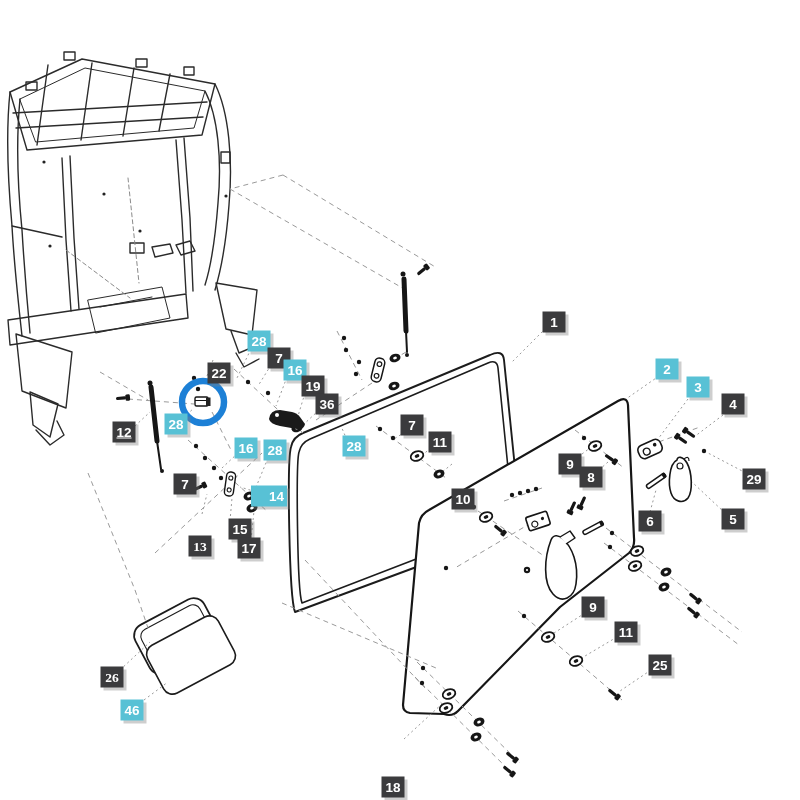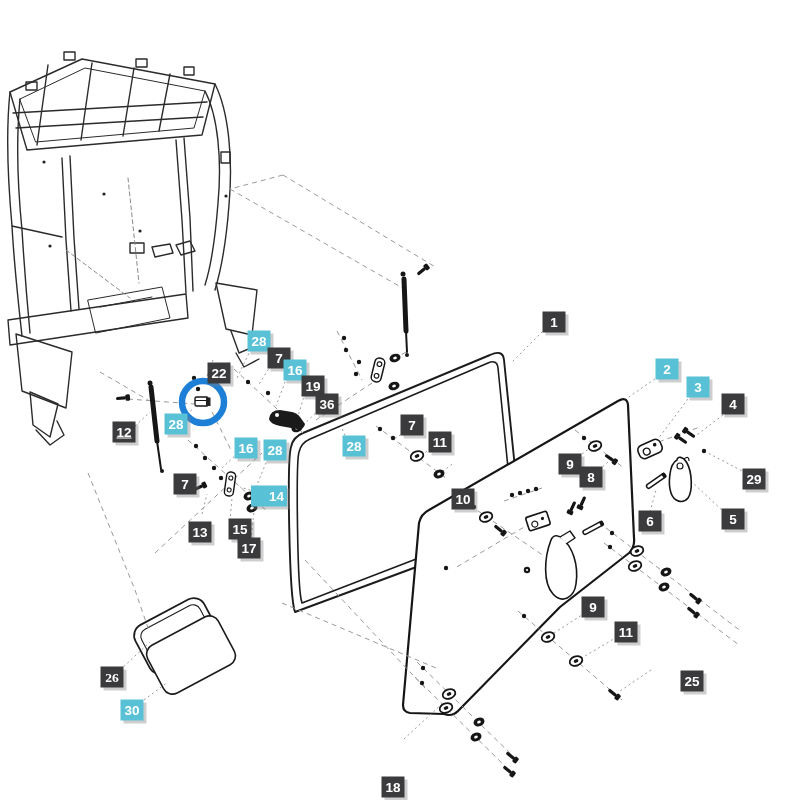--- a/index.html
+++ b/index.html
@@ -329,24 +329,24 @@
       <div class="callout dark" style="left: 279px; top: 358px;">7</div>
       <div class="callout cyan" style="left: 295px; top: 370px;">16</div>
       <div class="callout dark" style="left: 313px; top: 386px;">19</div>
       <div class="callout dark" style="left: 327px; top: 404px;">36</div>
       <div class="callout dark" style="left: 124px; top: 432px; text-decoration: underline;">12</div>
       <div class="callout cyan" style="left: 176px; top: 424px;">28</div>
       <div class="callout cyan" style="left: 246px; top: 448px;">16</div>
       <div class="callout cyan" style="left: 275px; top: 450px;">28</div>
       <div class="callout dark" style="left: 185px; top: 484px;">7</div>
       <div class="callout cyan" style="left: 269px; top: 496px; padding-left: 18px;">14</div>
-      <div class="callout dark" style="left: 200px; top: 532px;">13</div>
+      <div class="callout dark" style="left: 200px; top: 546px; font-family: Liberation Serif, serif;">13</div>
       <div class="callout dark" style="left: 240px; top: 529px; text-align: center;">15</div>
       <div class="callout dark" style="left: 249px; top: 548px;">17</div>
       <div class="callout dark" style="left: 112px; top: 677px; font-family: Liberation Serif, serif;">26</div>
-      <div class="callout cyan" style="left: 132px; top: 710px;">30</div>
+      <div class="callout cyan" style="left: 132px; top: 710px;">46</div>
       <div class="callout dark" style="left: 593px; top: 607px;">9</div>
       <div class="callout dark" style="left: 626px; top: 632px;">11</div>
-      <div class="callout dark" style="left: 692px; top: 665px; margin-top: 16px;">25</div>
+      <div class="callout dark" style="left: 660px; top: 665px;">25</div>
       <div class="callout dark" style="left: 393px; top: 787px;">18</div>
     </div>
 
 </div>
 
 </body></html>

